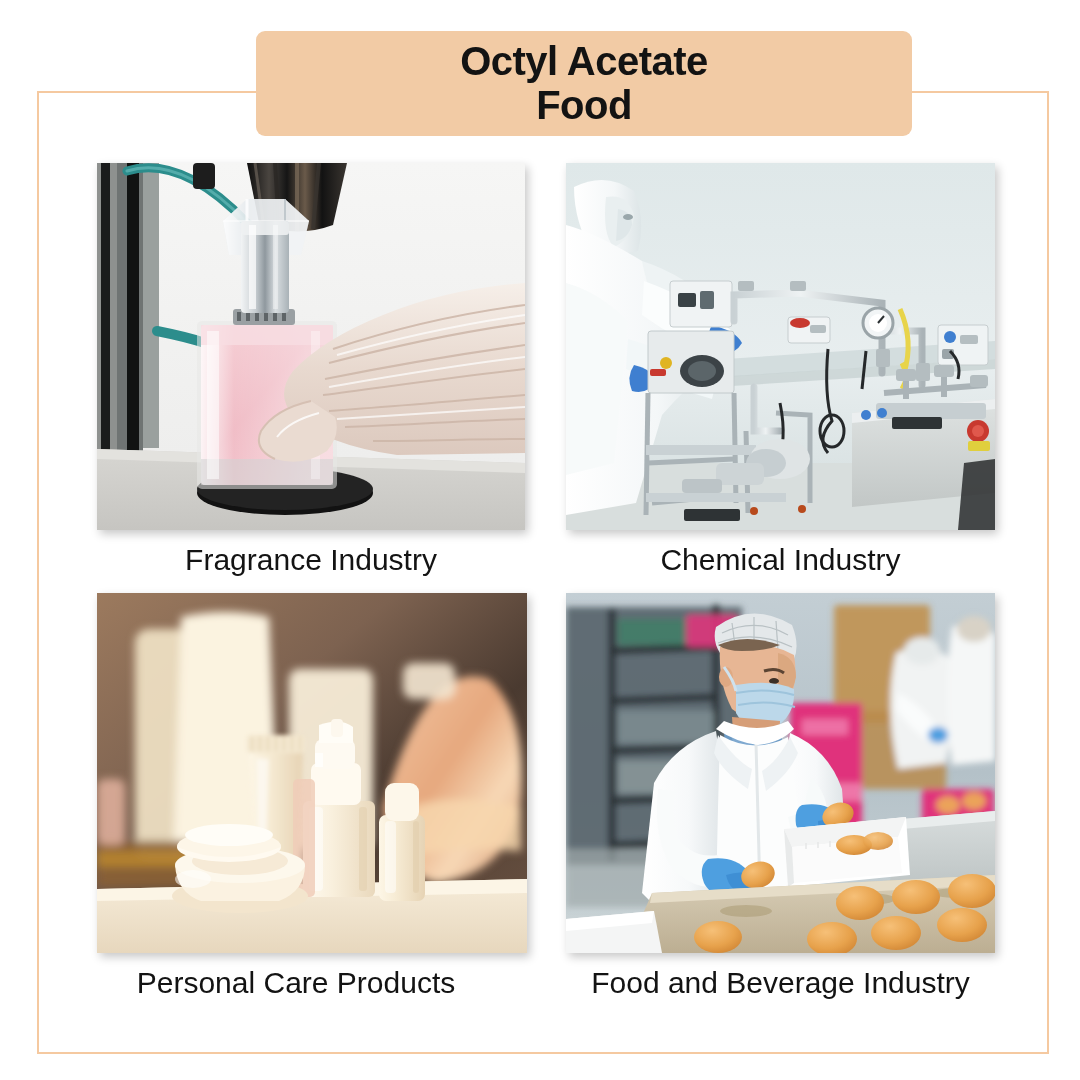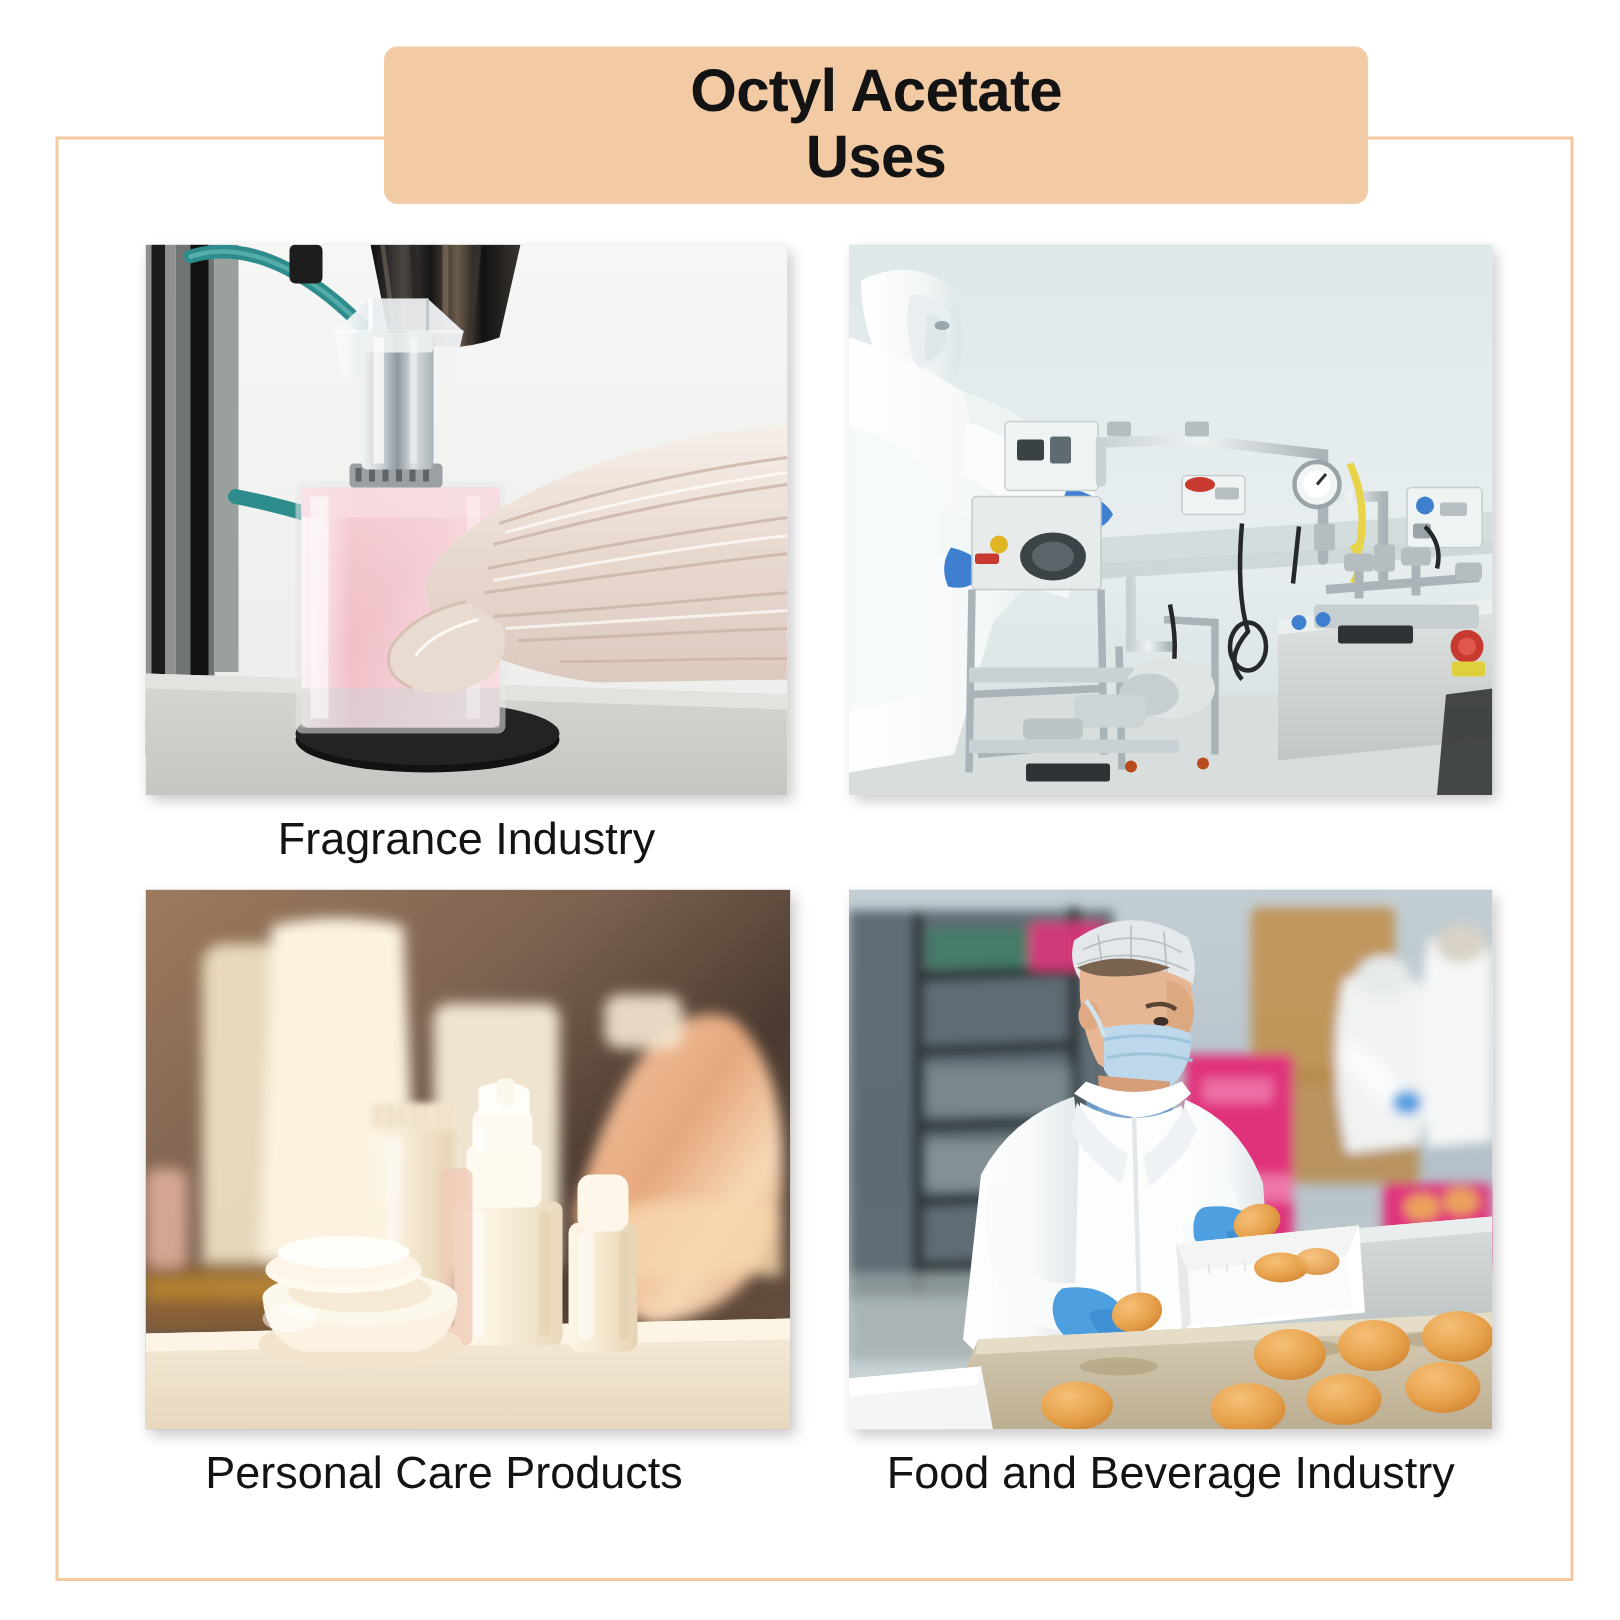--- a/index.html
+++ b/index.html
@@ -88,21 +88,21 @@
 
   .scene { position:absolute; left:0; top:0; width:100%; height:100%; display:block; }
 </style>
 </head>
 <body>
 
 <div id="frame"></div>
 
 <div id="banner">
   <div class="tline">Octyl Acetate</div>
-  <div class="tline">Uses</div>
+  <div class="tline">Food</div>
 </div>
 
 <div id="grid">
 
   <div class="card" id="card-1">
     <div class="photo">
       <svg class="scene" viewBox="0 0 428 367" preserveAspectRatio="none">
         <defs>
           <linearGradient id="f-bg" x1="0" y1="0" x2="0" y2="1">
             <stop offset="0" stop-color="#f6f6f5"></stop>
@@ -358,20 +358,21 @@
 
         <ellipse cx="214" cy="296" rx="30" ry="20" fill="#dfe4e5"></ellipse>
         <ellipse cx="200" cy="300" rx="20" ry="14" fill="#c6ced1"></ellipse>
         <rect x="150" y="300" width="48" height="22" rx="6" fill="#cdd4d6"></rect>
         <rect x="116" y="316" width="40" height="14" rx="4" fill="#bcc4c7"></rect>
         <rect x="118" y="346" width="56" height="12" rx="2" fill="#2e3335"></rect>
         <circle cx="188" cy="348" r="4" fill="#b84a1c"></circle>
         <circle cx="236" cy="346" r="4" fill="#b84a1c"></circle>
       </svg>
     </div>
+    <div class="caption">Chemical Industry</div>
   </div>
 
   <div class="card" id="card-3">
     <div class="photo">
       <svg class="scene" viewBox="0 0 430 360" preserveAspectRatio="none">
         <defs>
           <linearGradient id="p-bg" x1="0" y1="0" x2="1" y2="1">
             <stop offset="0" stop-color="#9c7a5e"></stop>
             <stop offset="0.35" stop-color="#7d6250"></stop>
             <stop offset="0.62" stop-color="#4a3a30"></stop>

